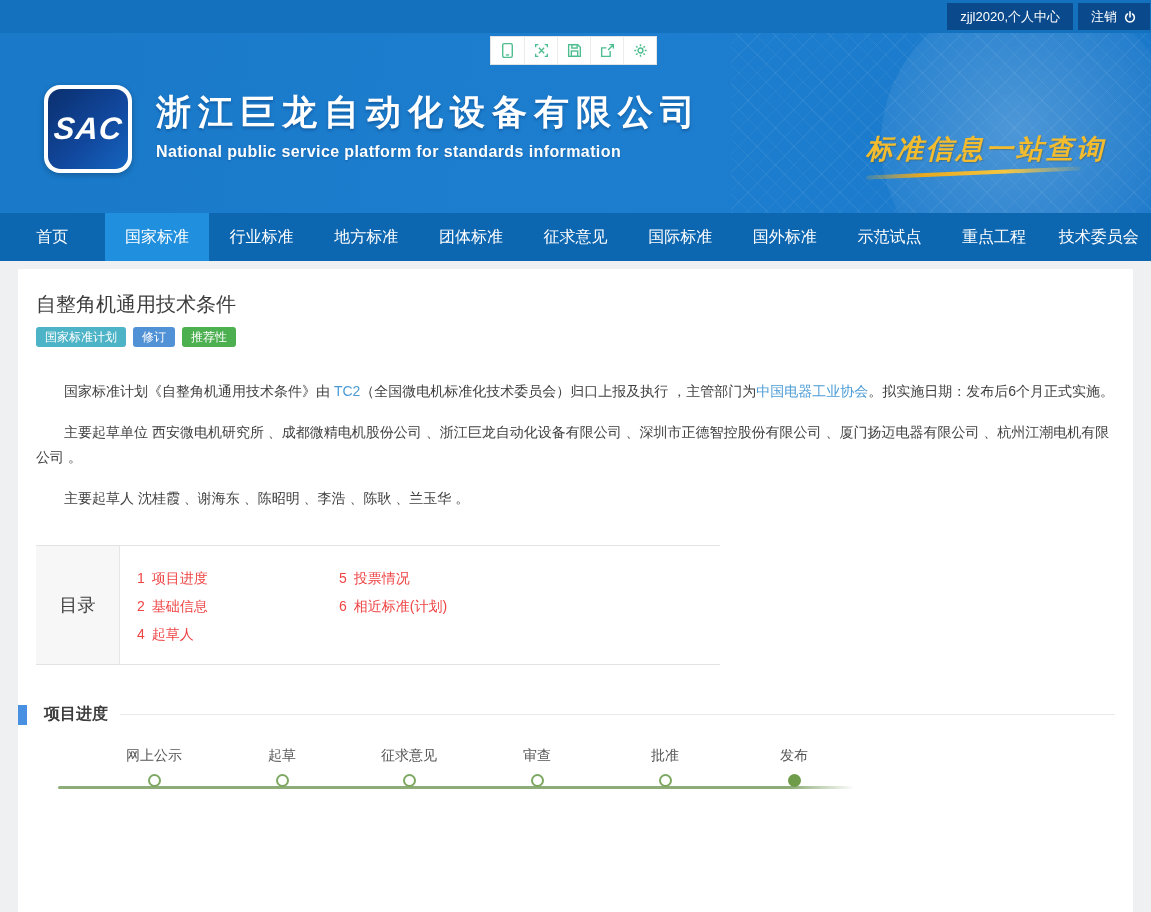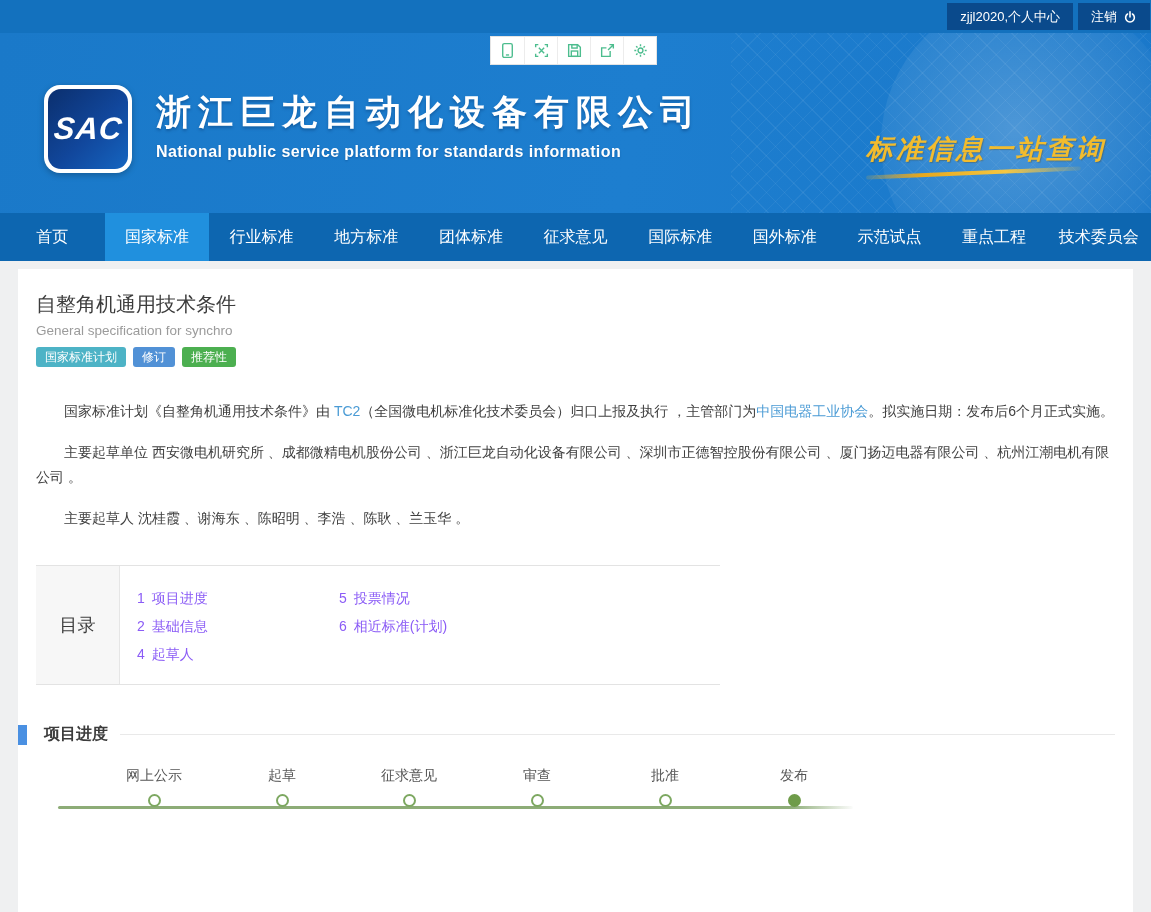--- a/index.html
+++ b/index.html
@@ -51,21 +51,21 @@
   .body-text p { text-indent:2em; margin-bottom:16px; }
   .inline-link { color:#4a9bd5; text-decoration:none; cursor:pointer; }
 
   
   .toc { margin-top:34px; width:684px; border-top:1px solid #e3e3e3; border-bottom:1px solid #e3e3e3; display:flex; }
   .toc-label { width:84px; background:#f7f7f7; border-right:1px solid #e6e6e6; display:flex; align-items:center; justify-content:center;
     font-size:18px; color:#3c3c3c; }
   .toc-links { flex:1; padding:18px 0 16px 17px; display:flex; }
   .toc-col { display:flex; flex-direction:column; }
   .toc-col1 { width:202px; }
-  .toc-item { font-size:14px; color:#8b5cf6; line-height:28px; text-decoration:none; cursor:pointer; }
+  .toc-item { font-size:14px; color:#ef4444; line-height:28px; text-decoration:none; cursor:pointer; }
   .toc-item .toc-num { margin-right:7px; }
 
   
   .section-header { display:flex; align-items:center; margin-left:-18px; }
   .section-header .bar { width:9px; height:20px; background:#4a90e2; }
   .section-header .sec-title { margin-left:17px; font-size:16px; font-weight:bold; color:#3c3c3c; }
   .section-header .rule { flex:1; height:1px; background:#e9e9e9; margin-left:12px; }
   .sh-1 { margin-top:39px; }
 
   
@@ -162,21 +162,20 @@
   <a class="nav-item">国际标准</a>
   <a class="nav-item">国外标准</a>
   <a class="nav-item">示范试点</a>
   <a class="nav-item">重点工程</a>
   <a class="nav-item">技术委员会</a>
 </div>
 
 <div class="card">
 
   <div class="page-title">自整角机通用技术条件</div>
-  <div class="page-subtitle">General specification for synchro</div>
 
   <div class="tag-row">
     <span class="tag" style="background: rgb(77, 179, 198);">国家标准计划</span>
     <span class="tag" style="background: rgb(81, 145, 214);">修订</span>
     <span class="tag" style="background: rgb(76, 175, 80);">推荐性</span>
   </div>
 
   <div class="body-text">
     <p><span>国家标准计划《自整角机通用技术条件》由 </span><a class="inline-link">TC2</a><span>（全国微电机标准化技术委员会）归口上报及执行 ，主管部门为</span><a class="inline-link">中国电器工业协会</a><span>。拟实施日期：发布后6个月正式实施。</span></p>
     <p>主要起草单位 西安微电机研究所 、成都微精电机股份公司 、浙江巨龙自动化设备有限公司 、深圳市正德智控股份有限公司 、厦门扬迈电器有限公司 、杭州江潮电机有限公司 。</p>

